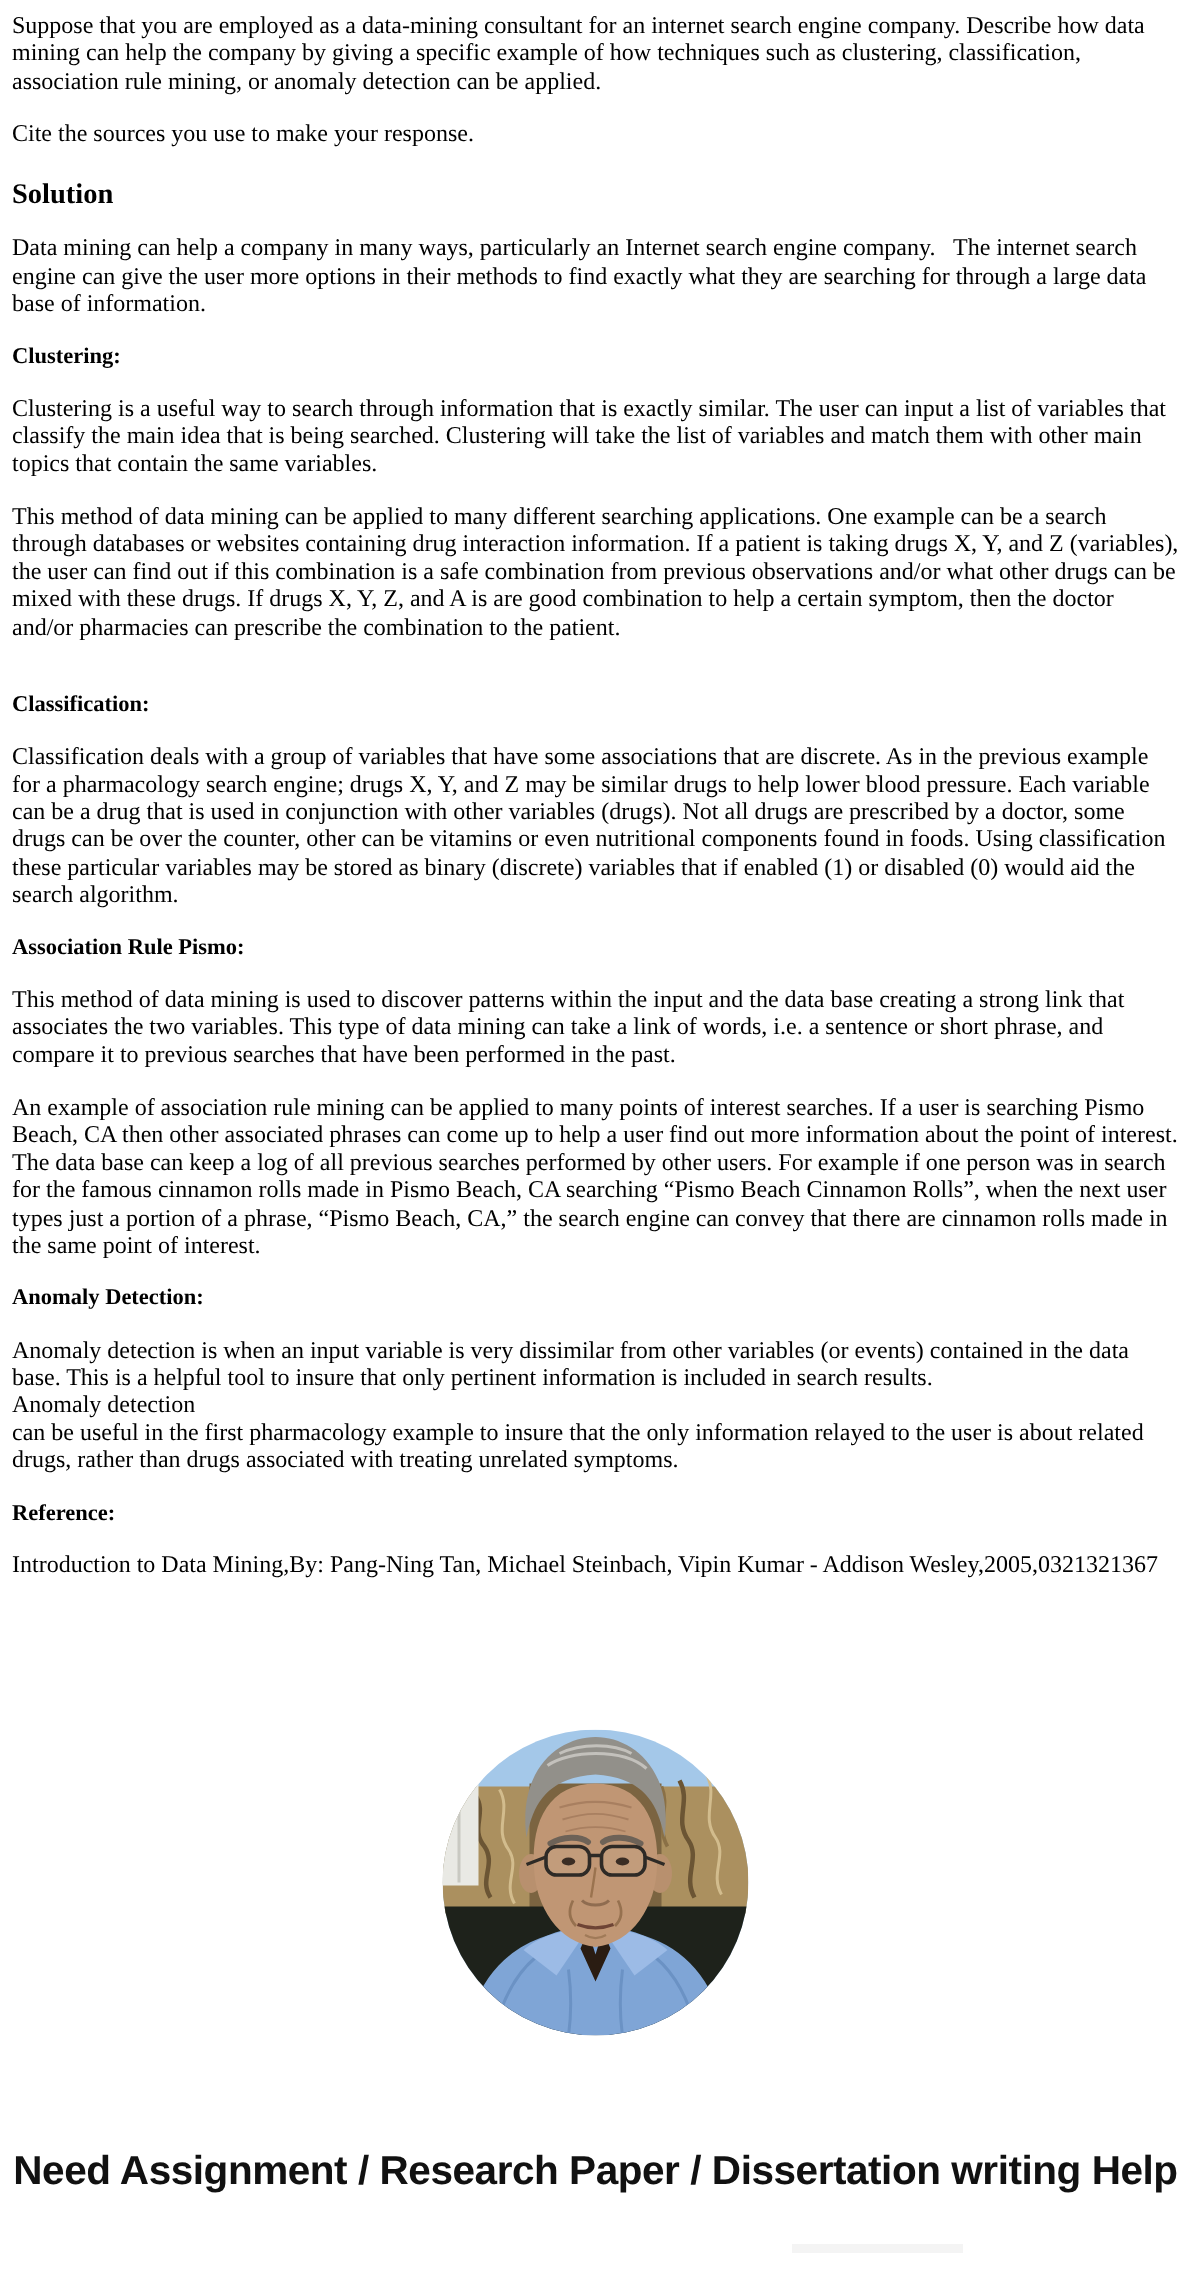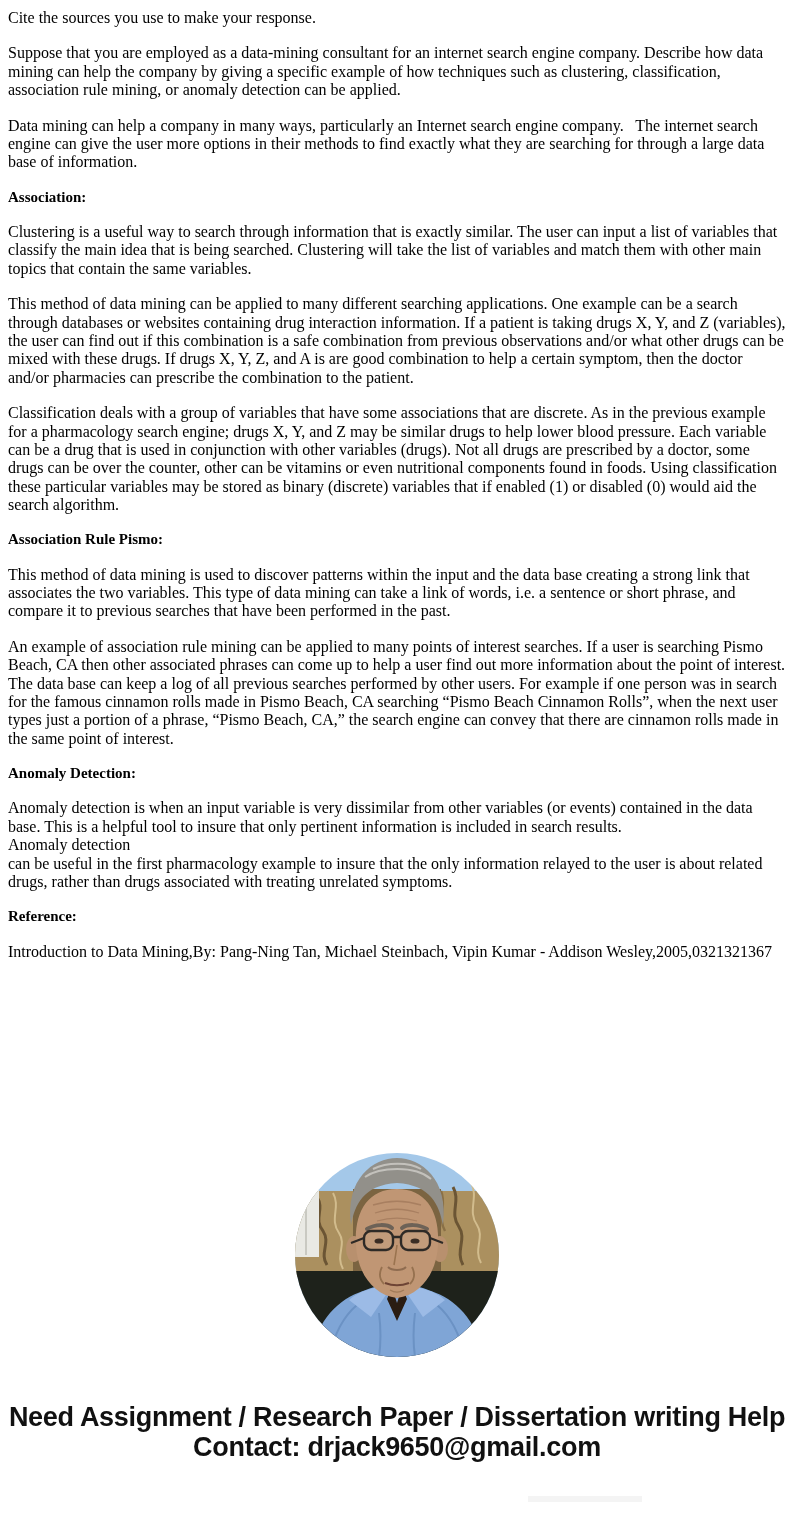--- a/index.html
+++ b/index.html
@@ -39,21 +39,21 @@
     top: 1153px;
     width: 204px;
     height: 204px;
     border-radius: 50%;
     overflow: hidden;
   }
   .portrait-wrap svg { display: block; }
 
   .footer {
     position: absolute;
-    top: 1402px;
+    top: 1432px;
     left: 0;
     width: 794px;
     text-align: center;
     font-family: "Liberation Sans", sans-serif;
     font-weight: bold;
     font-size: 27px;
     line-height: 30px;
     letter-spacing: -0.3px;
     color: #111111;
   }
@@ -69,29 +69,31 @@
     height: 6px;
     background: #f4f4f4;
   }
 </style>
 </head>
 <body>
 
 <div class="page">
 
   <div class="doc">
+    <p>Suppose that you are employed as a data-mining consultant for an internet search engine company. Describe how data mining can help the company by giving a specific example of how techniques such as clustering, classification, association rule mining, or anomaly detection can be applied.</p>
     <p>Cite the sources you use to make your response.</p>
-    <p>Suppose that you are employed as a data-mining consultant for an internet search engine company. Describe how data mining can help the company by giving a specific example of how techniques such as clustering, classification, association rule mining, or anomaly detection can be applied.</p>
 
+    <h3 class="solution-heading">Solution</h3>
     <p>Data mining can help a company in many ways, particularly an Internet search engine company. &nbsp; The internet search engine can give the user more options in their methods to find exactly what they are searching for through a large data base of information.</p>
 
-    <div class="section-heading">Association:</div>
+    <div class="section-heading">Clustering:</div>
     <p>Clustering is a useful way to search through information that is exactly similar. The user can input a list of variables that classify the main idea that is being searched. Clustering will take the list of variables and match them with other main topics that contain the same variables.</p>
     <p>This method of data mining can be applied to many different searching applications. One example can be a search through databases or websites containing drug interaction information. If a patient is taking drugs X, Y, and Z (variables), the user can find out if this combination is a safe combination from previous observations and/or what other drugs can be mixed with these drugs. If drugs X, Y, Z, and A is are good combination to help a certain symptom, then the doctor and/or pharmacies can prescribe the combination to the patient.</p>
 
+    <div class="section-heading gap-before">Classification:</div>
     <p>Classification deals with a group of variables that have some associations that are discrete. As in the previous example for a pharmacology search engine; drugs X, Y, and Z may be similar drugs to help lower blood pressure. Each variable can be a drug that is used in conjunction with other variables (drugs). Not all drugs are prescribed by a doctor, some drugs can be over the counter, other can be vitamins or even nutritional components found in foods. Using classification these particular variables may be stored as binary (discrete) variables that if enabled (1) or disabled (0) would aid the search algorithm.</p>
 
     <div class="section-heading">Association Rule Pismo:</div>
     <p>This method of data mining is used to discover patterns within the input and the data base creating a strong link that associates the two variables. This type of data mining can take a link of words, i.e. a sentence or short phrase, and compare it to previous searches that have been performed in the past.</p>
     <p>An example of association rule mining can be applied to many points of interest searches. If a user is searching Pismo Beach, CA then other associated phrases can come up to help a user find out more information about the point of interest. The data base can keep a log of all previous searches performed by other users. For example if one person was in search for the famous cinnamon rolls made in Pismo Beach, CA searching “Pismo Beach Cinnamon Rolls”, when the next user types just a portion of a phrase, “Pismo Beach, CA,” the search engine can convey that there are cinnamon rolls made in the same point of interest.</p>
 
     <div class="section-heading">Anomaly Detection:</div>
     <p><span>Anomaly detection is when an input variable is very dissimilar from other variables (or events) contained in the data base. This is a helpful tool to insure that only pertinent information is included in search results.</span><span class="right-line">Anomaly detection</span><span>can be useful in the first pharmacology example to insure that the only information relayed to the user is about related drugs, rather than drugs associated with treating unrelated symptoms.</span></p>
 
     <div class="section-heading">Reference:</div>
@@ -156,18 +158,17 @@
       <path d="M87,114 C84,120 84,126 89,131" stroke="#96714f" stroke-width="1.8" fill="none"></path>
       <path d="M117,114 C120,120 120,126 115,131" stroke="#96714f" stroke-width="1.8" fill="none"></path>
 
       <path d="M90,130 C98,133 106,133 114,130" stroke="#6e4435" stroke-width="2.2" fill="none"></path>
       <path d="M95,137 C100,140 104,140 109,137" stroke="#a07a58" stroke-width="1.4" fill="none"></path>
     </svg>
   </div>
 
   <div class="footer">
     <div class="help-line">Need Assignment / Research Paper / Dissertation writing Help</div>
-    <div class="contact-line">Contact: drjack9650@gmail.com</div>
   </div>
 
   <div class="faint-band"></div>
 
 </div>
 
 </body></html>

